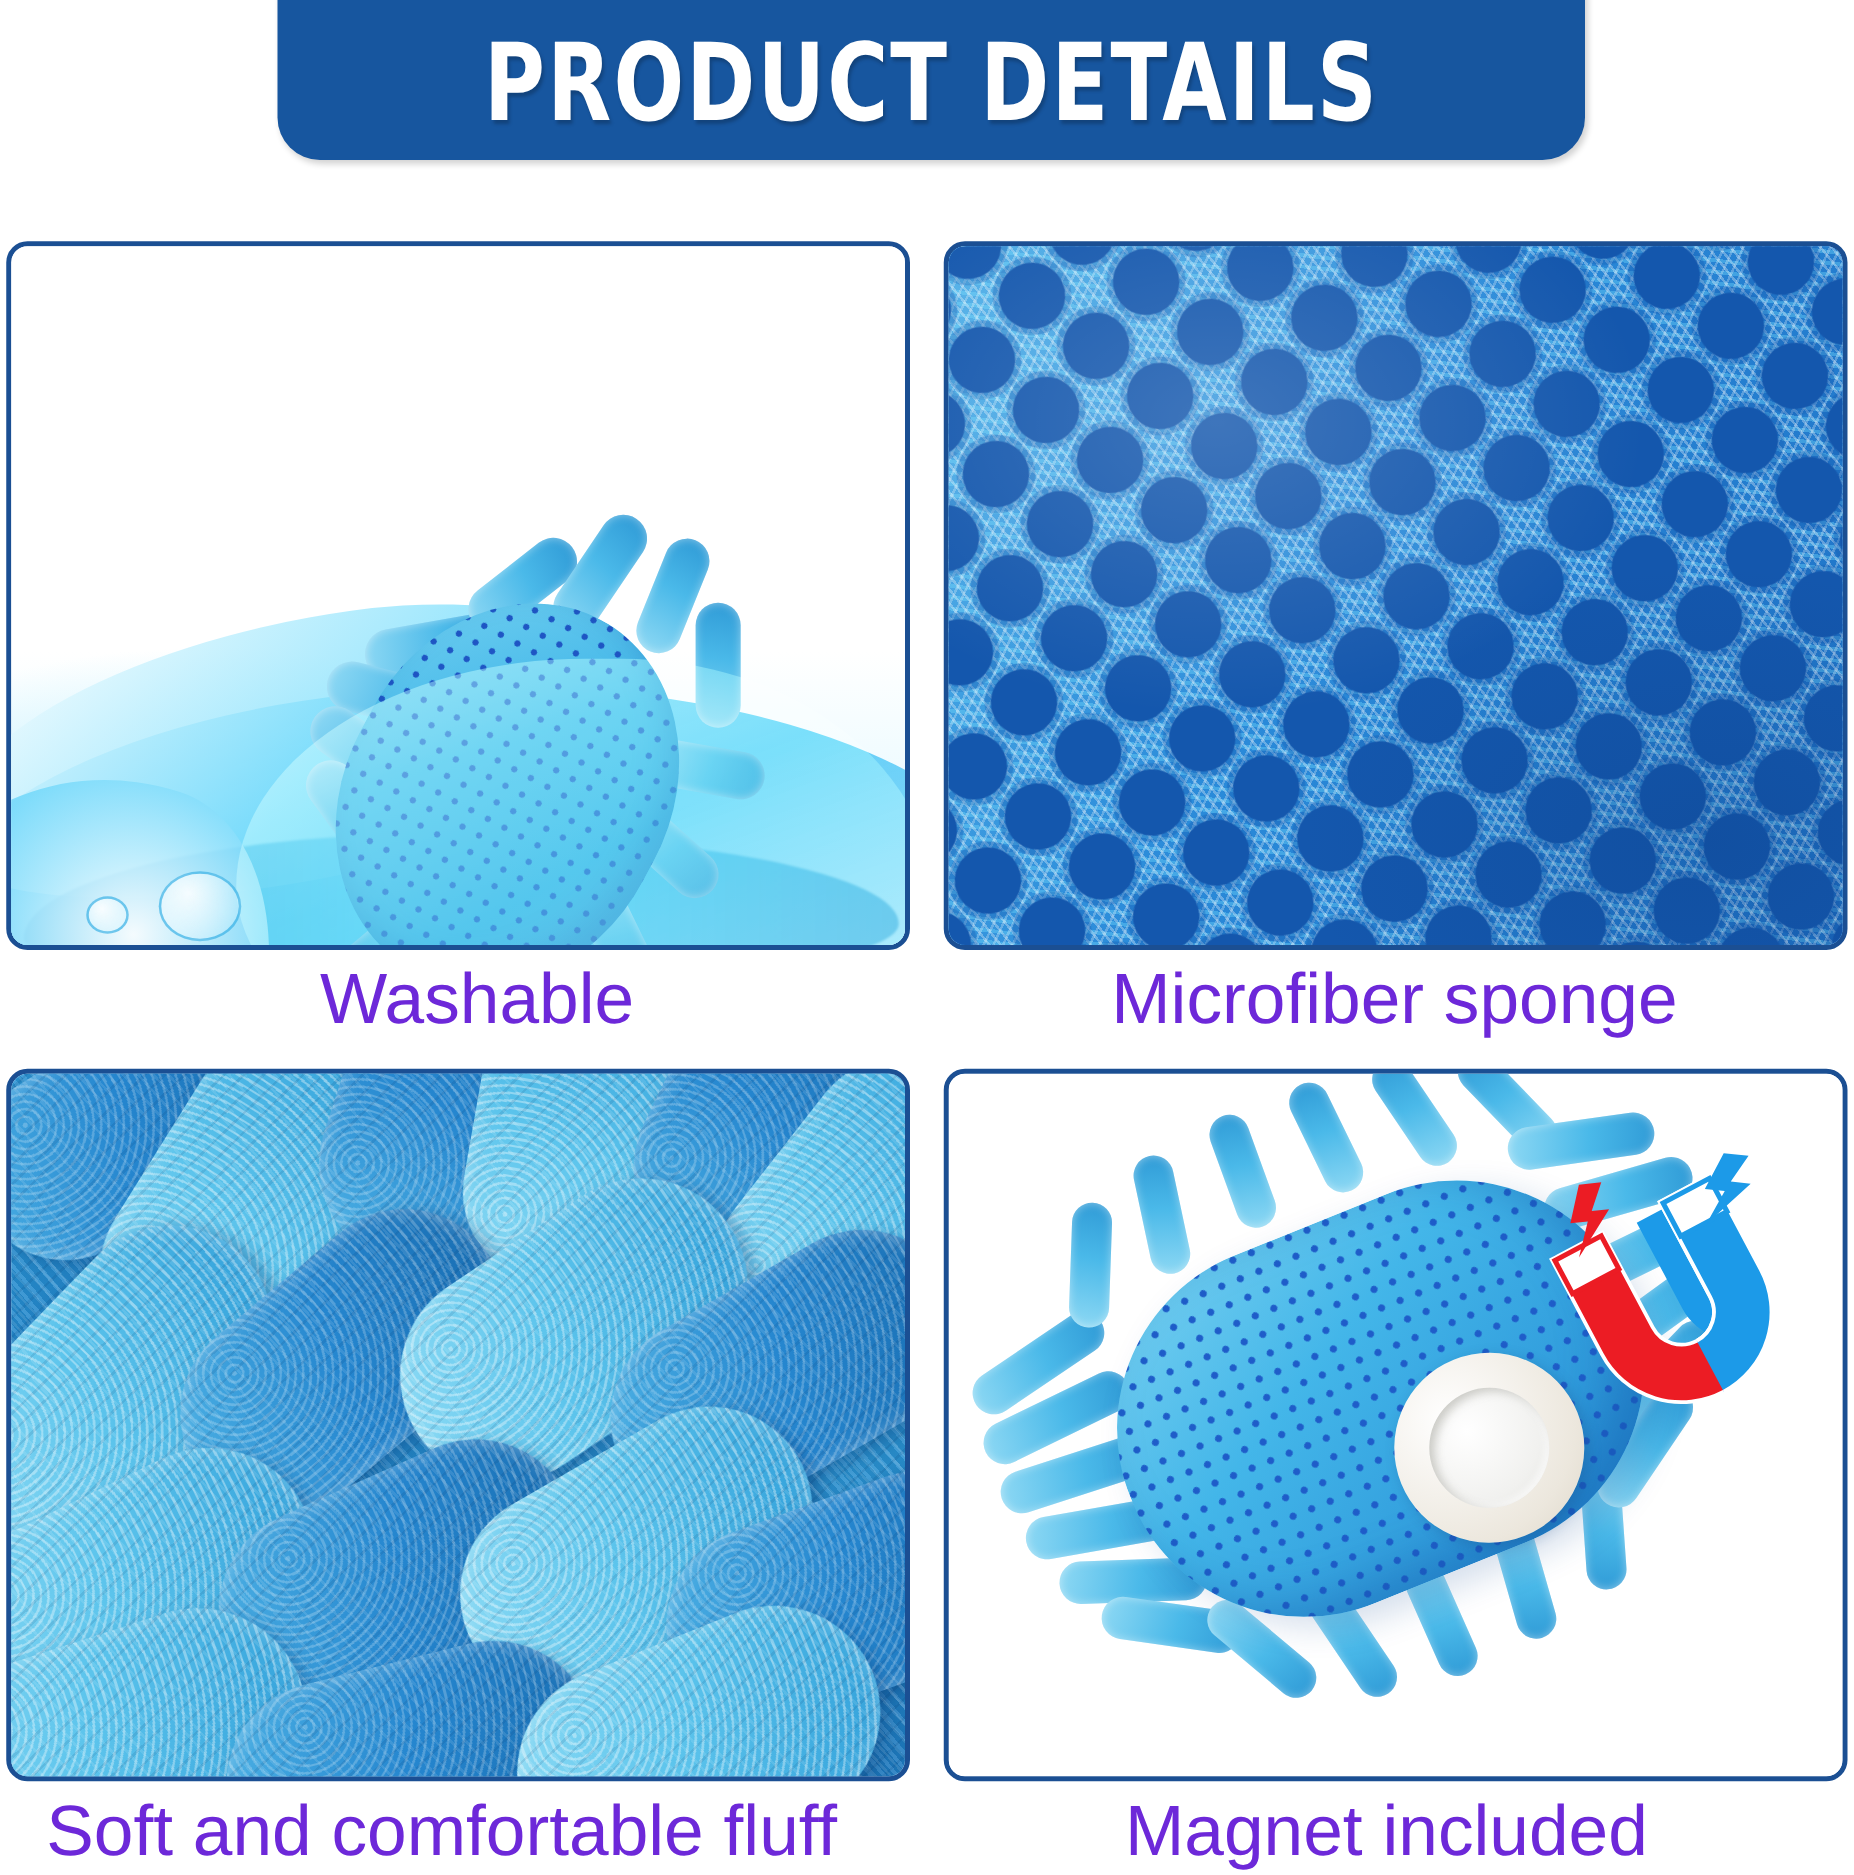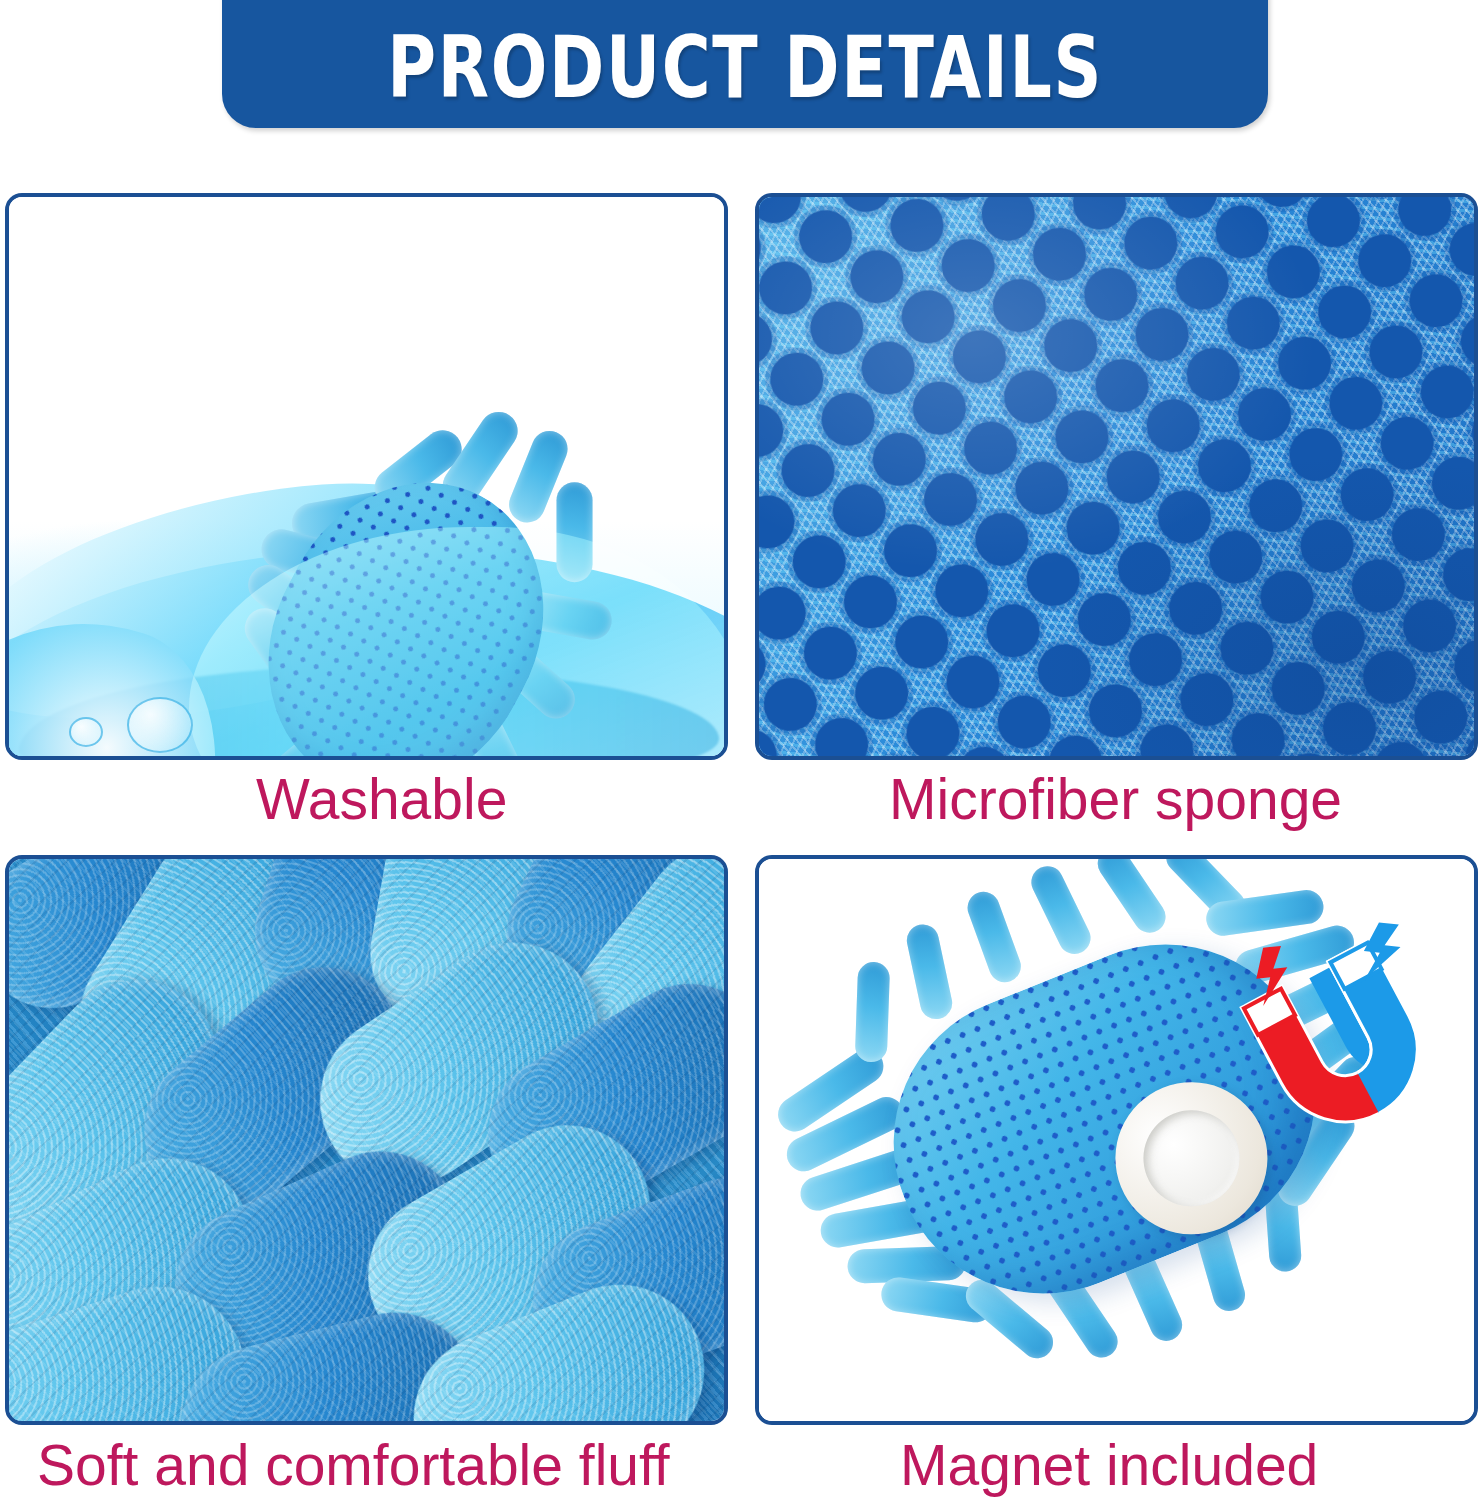--- a/index.html
+++ b/index.html
@@ -52,21 +52,21 @@
     background: #ffffff;
     box-sizing: border-box;
   }
   #panel-washable       { left: 5px;   top: 193px;  width: 723px; height: 567px; }
   #panel-microfiber     { left: 755px; top: 193px;  width: 723px; height: 567px; }
   #panel-fluff          { left: 5px;   top: 855px;  width: 723px; height: 570px; }
   #panel-magnet         { left: 755px; top: 855px;  width: 723px; height: 570px; }
 
   .caption {
     position: absolute;
-    color: #be185d;
+    color: #6d28d9;
     font-size: 57px;
     line-height: 1;
     white-space: nowrap;
   }
   #caption-washable   { left: 256px; top: 771px; }
   #caption-microfiber { left: 889px; top: 771px; }
   #caption-fluff      { left: 37px;  top: 1437px; text-align: right; }
   #caption-magnet     { left: 900px; top: 1437px; }
 
   .panel-inner {

